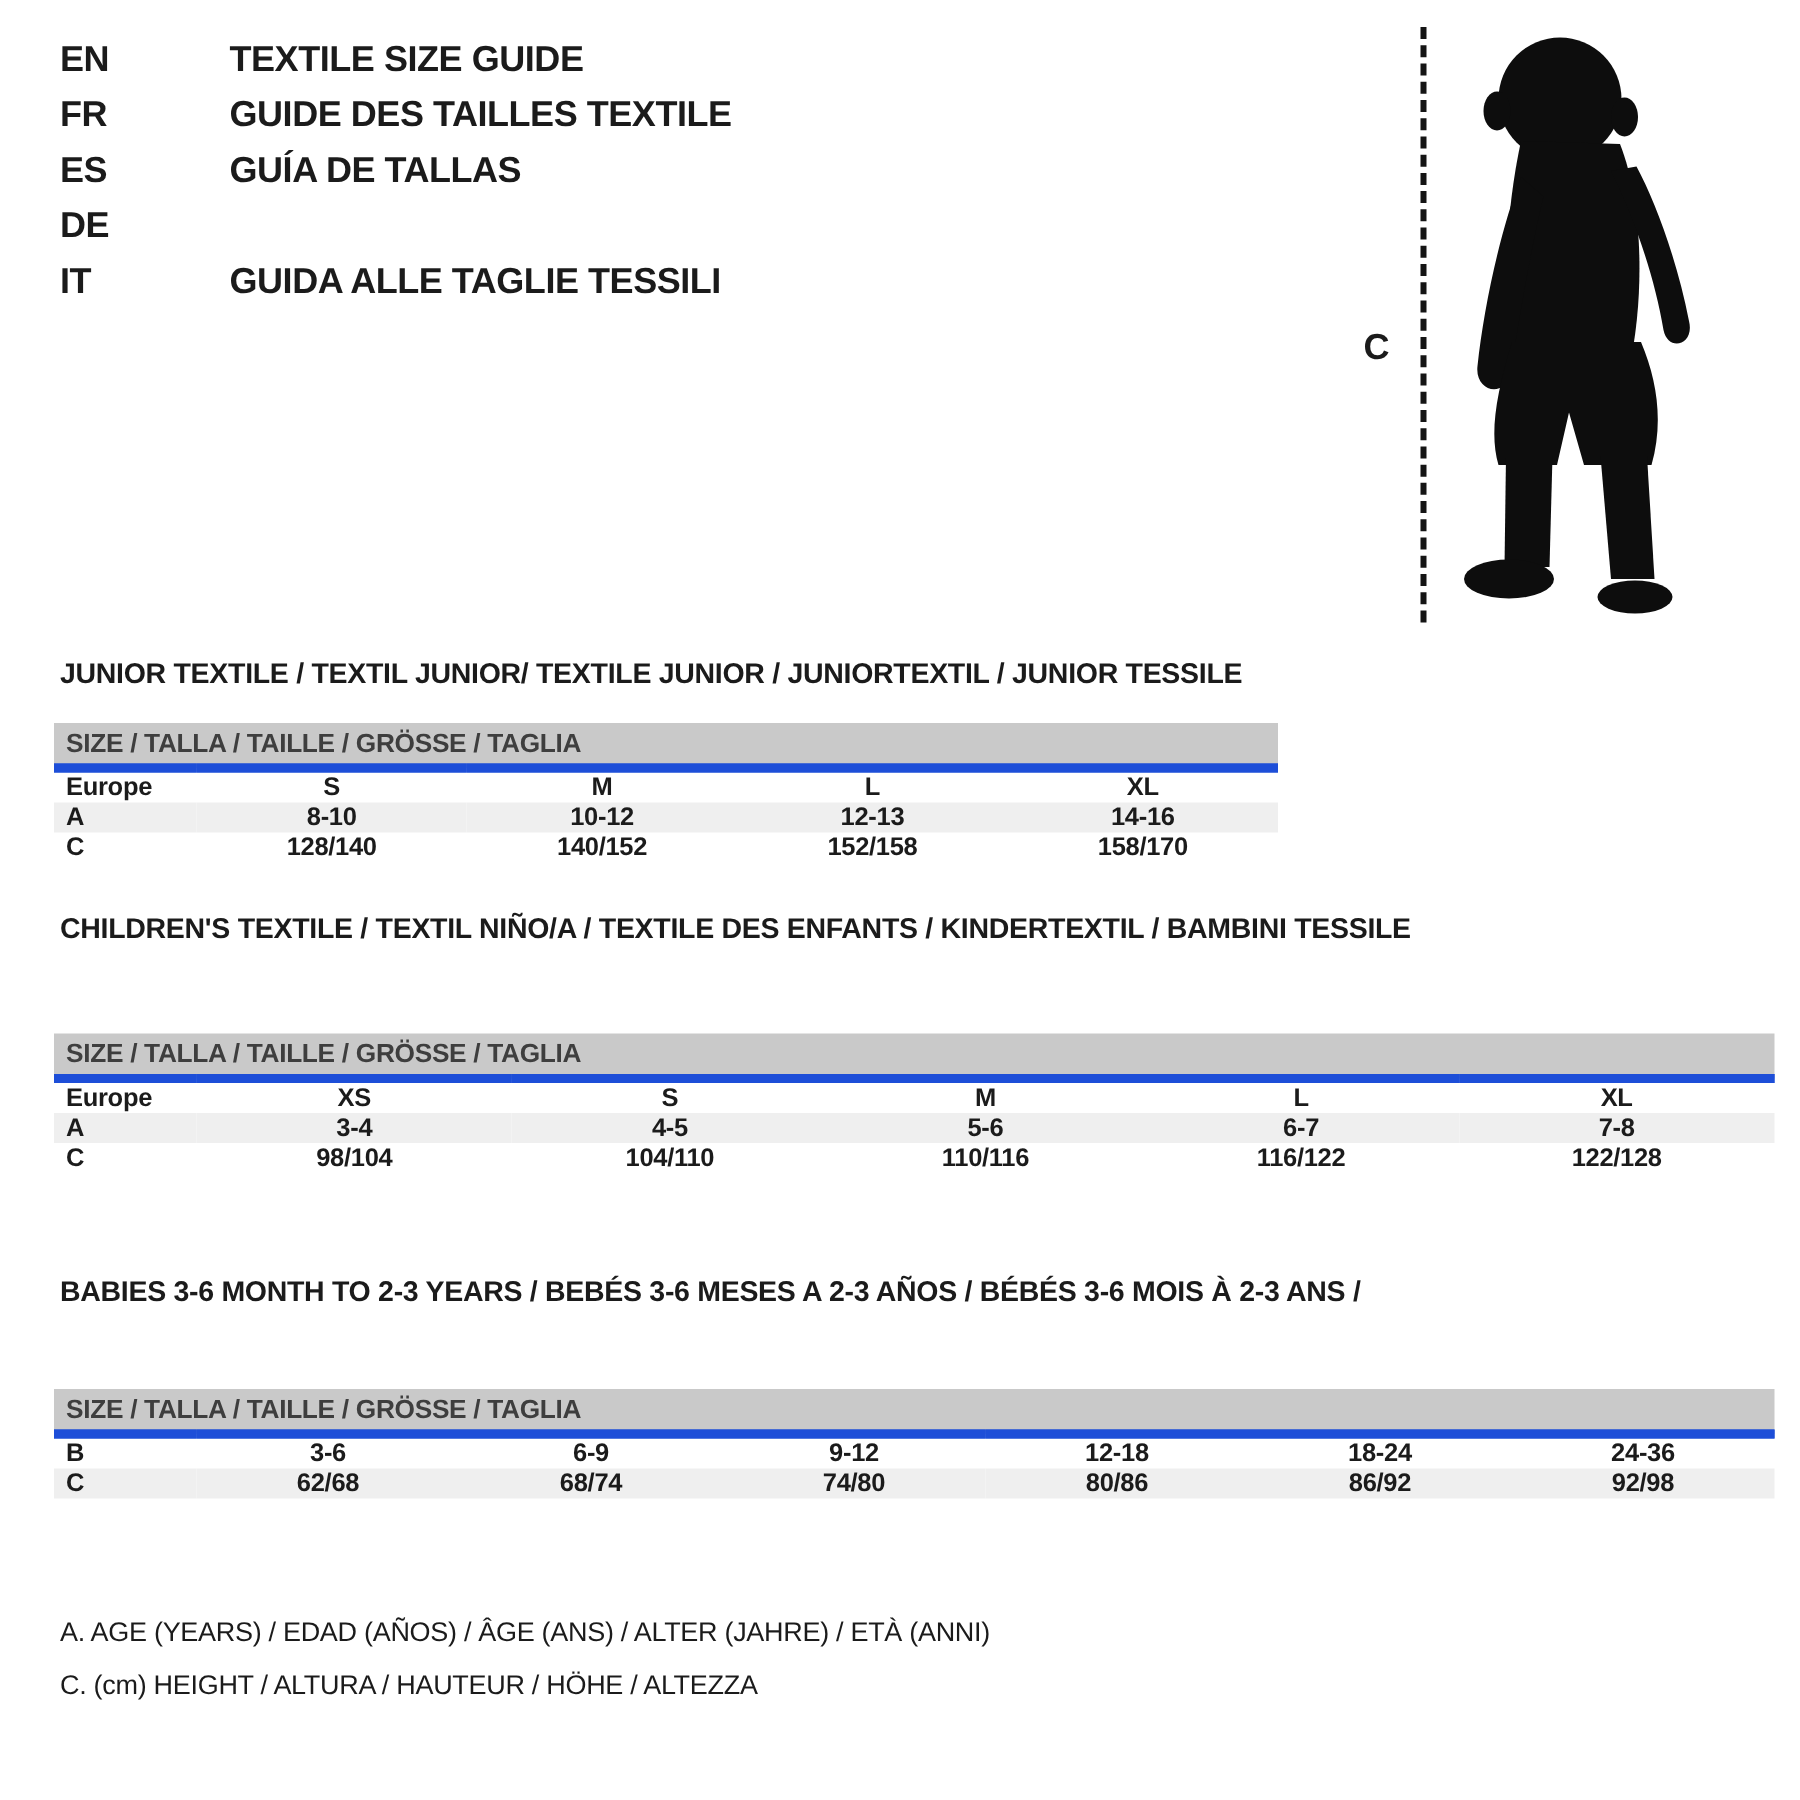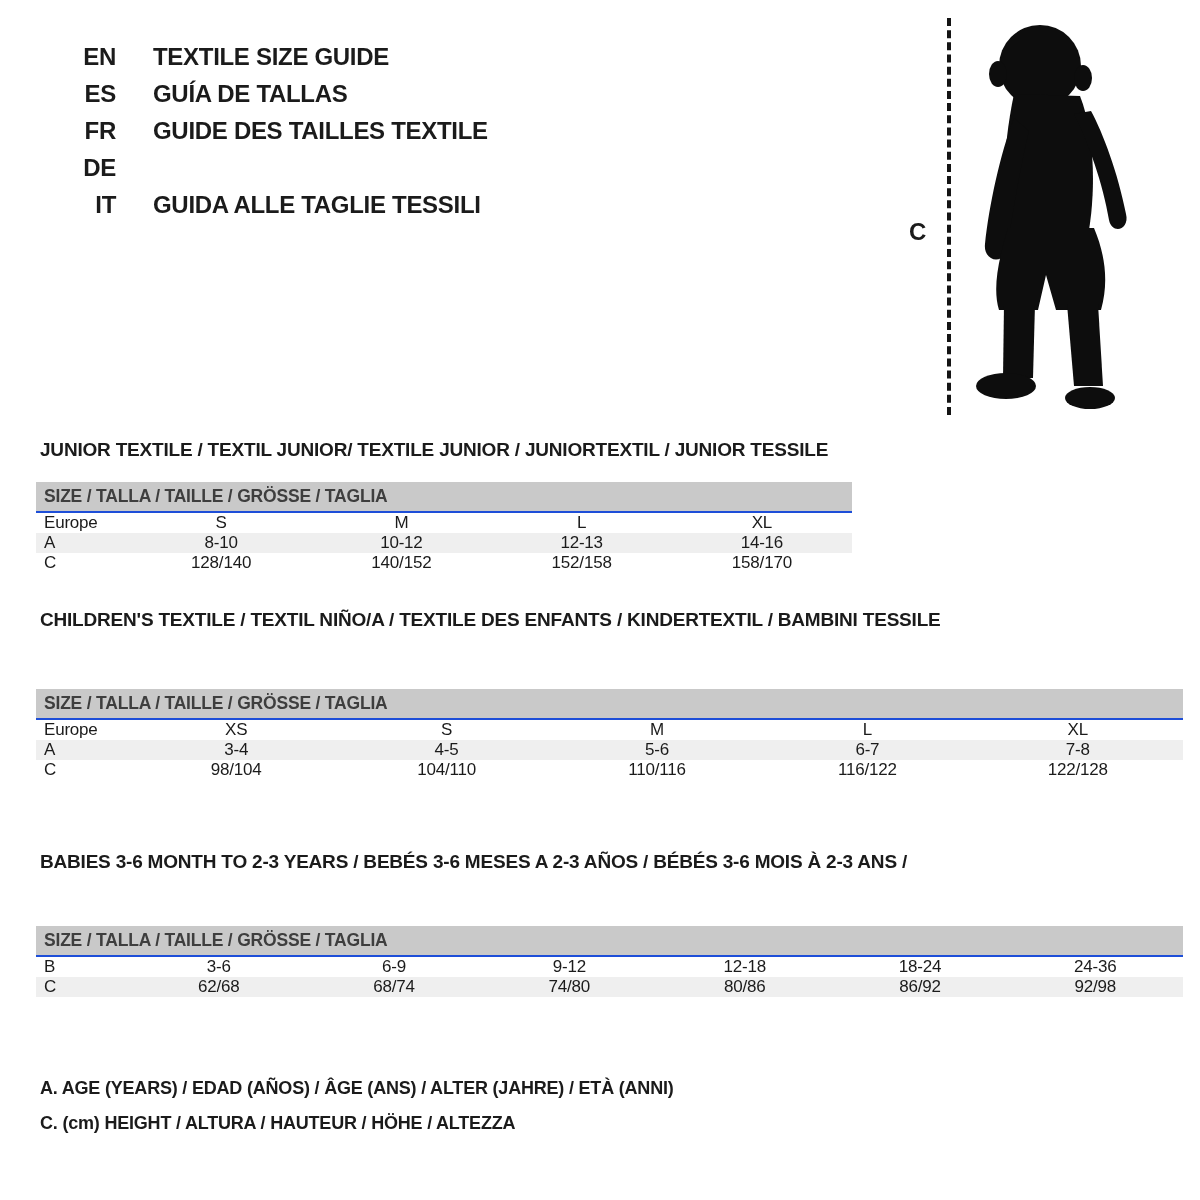--- a/index.html
+++ b/index.html
@@ -18,21 +18,21 @@
   }
   .page{
     position:relative;
     width:1200px;
     height:1200px;
     background:#ffffff;
     overflow:hidden;
   }
 
   
-  .lang-list{position:absolute;left:40px;top:38px;text-align:right;}
+  .lang-list{position:absolute;left:40px;top:21px;}
   .lang-row{display:flex;height:37px;align-items:center;font-weight:700;font-size:24px;letter-spacing:-0.3px;}
   .lang-code{width:76px;flex:0 0 76px;}
   .lang-title{white-space:nowrap;margin-left:37px;}
 
   
   .measure-line{
     position:absolute;left:947px;top:18px;height:397px;width:0;
     border-left:4px dashed #141414;
   }
   .measure-label{
@@ -54,63 +54,63 @@
   table.size-table col.label-col{width:95px;}
   table.size-table th{
     background:var(--bar);
     color:var(--bar-text);
     height:30px;
     text-align:left;
     padding-left:8px;
     font-size:17.5px;
     font-weight:700;
     letter-spacing:-0.2px;
-    border-bottom:2px solid #1d4ed8;
+    border-bottom:6px solid #1d4ed8;
   }
   table.size-table td{
     height:16px;
     font-size:17px;
-    font-weight:400;
+    font-weight:700;
     text-align:center;
     letter-spacing:-0.2px;
   }
   table.size-table td.label{text-align:left;padding-left:8px;}
   table.size-table tr.shaded td{background:var(--shade);}
 
   #junior-title{top:434px;}
   #junior-table{top:482px;}
   #children-title{top:604px;}
   #children-table{top:689px;}
   #babies-title{top:846px;}
   #babies-table{top:926px;}
 
   
   .legend{position:absolute;left:40px;top:1071px;}
   .legend-line{
-    font-weight:700;font-size:18px;line-height:35px;
+    font-weight:400;font-size:18px;line-height:35px;
     letter-spacing:-0.2px;white-space:nowrap;
   }
 </style>
 </head>
 <body>
 
 <div class="page">
 
   <div class="lang-list" id="lang-list">
       <div class="lang-row">
         <span class="lang-code">EN</span>
         <span class="lang-title">TEXTILE SIZE GUIDE</span>
       </div>
       <div class="lang-row">
+        <span class="lang-code">FR</span>
+        <span class="lang-title">GUIDE DES TAILLES TEXTILE</span>
+      </div>
+      <div class="lang-row">
         <span class="lang-code">ES</span>
         <span class="lang-title">GUÍA DE TALLAS</span>
-      </div>
-      <div class="lang-row">
-        <span class="lang-code">FR</span>
-        <span class="lang-title">GUIDE DES TAILLES TEXTILE</span>
       </div>
       <div class="lang-row">
         <span class="lang-code">DE</span>
       </div>
       <div class="lang-row">
         <span class="lang-code">IT</span>
         <span class="lang-title">GUIDA ALLE TAGLIE TESSILI</span>
       </div>
     </div>
 

